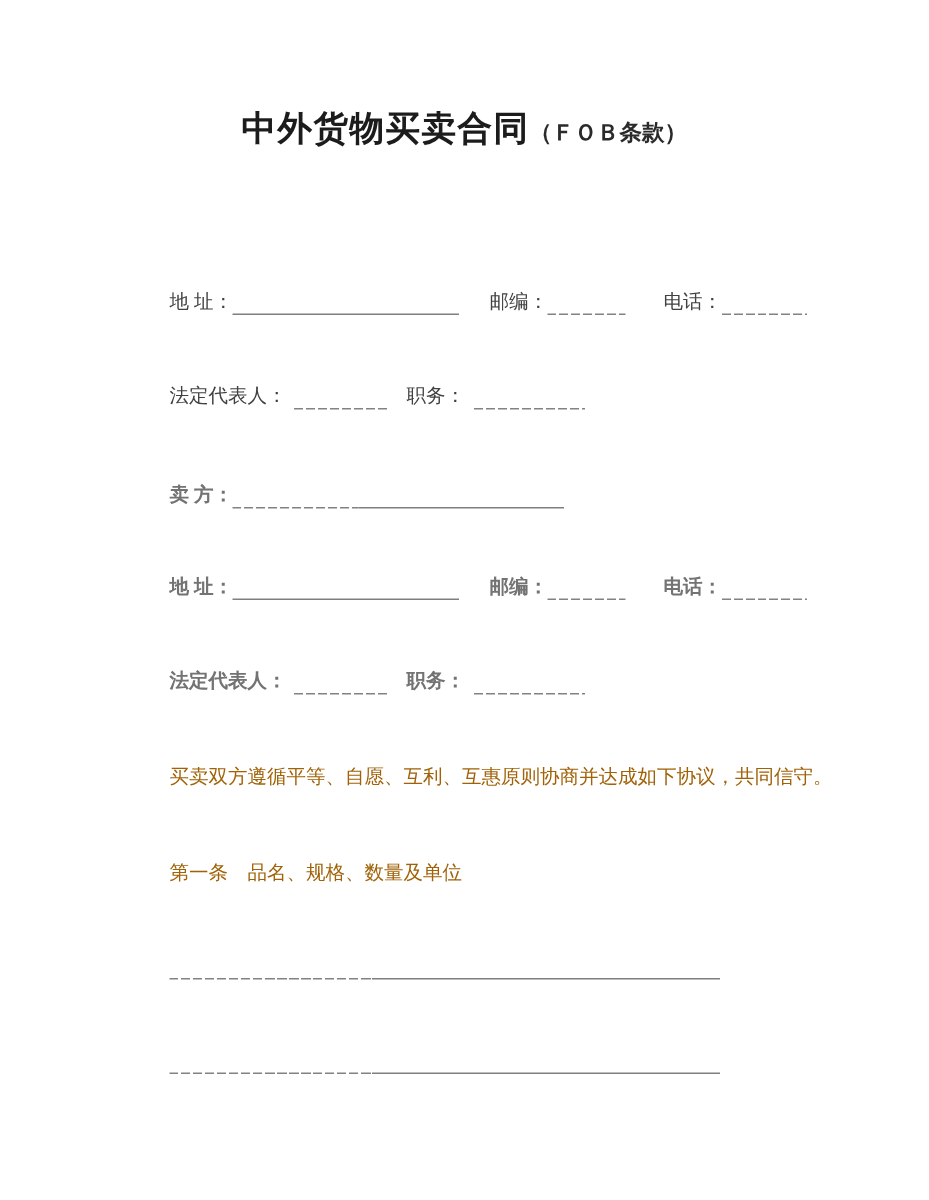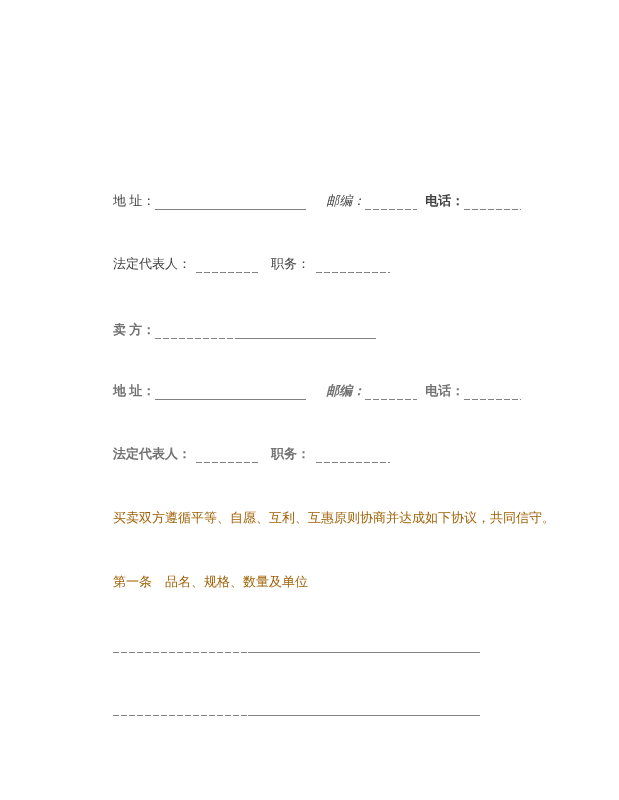--- a/index.html
+++ b/index.html
@@ -30,32 +30,33 @@
   .blank{
     display:inline-block;height:17px;vertical-align:bottom;
   }
   .blank.solid{border-bottom:1px solid #7f7f7f;height:16px;}
   .blank.dash{
     background:repeating-linear-gradient(90deg,#828282 0,#828282 6px,transparent 6px,transparent 8px) left bottom/100% 1px no-repeat;
   }
   .w84{width:84px;} .w137{width:137px;} .w151{width:151px;}
   .w52{width:52px;} .w57{width:57px;} .w62{width:62px;} .w74{width:74px;}
   .w135{width:135px;} .w232{width:232px;}
-  .ml5{margin-left:5px;} .ml6{margin-left:6px;} .ml12{margin-left:8px;font-weight:bold;}
-  .ml13{margin-left:13px;text-align:right;} .ml20{margin-left:20px;font-style:italic;}
+  .ml5{margin-left:5px;} .ml6{margin-left:6px;} .ml12{margin-left:25px;}
+  .ml13{margin-left:13px;text-align:right;} .ml20{margin-left:20px;}
   .para{
     position:absolute;left:113px;margin:0;
     font-size:13px;line-height:18px;color:#a16207;white-space:nowrap;
   }
 </style>
 </head>
 <body>
 
 <div class="page">
 
+  <h1 class="title"><span>中外货物买卖合同</span><span class="sub">（ＦＯＢ条款）</span></h1>
 
 
   <div class="row" style="top:192px;">
     <span class="lbl">地 址：</span><span class="blank solid w151"></span><span class="lbl ml20">邮编：</span><span class="blank dash w52"></span><span class="lbl ml12">电话：</span><span class="blank dash w57"></span>
   </div>
 
   <div class="row" style="top:255px;">
     <span class="lbl">法定代表人：</span><span class="blank dash w62 ml5"></span><span class="lbl ml13">职务：</span><span class="blank dash w74 ml6"></span>
   </div>
 

